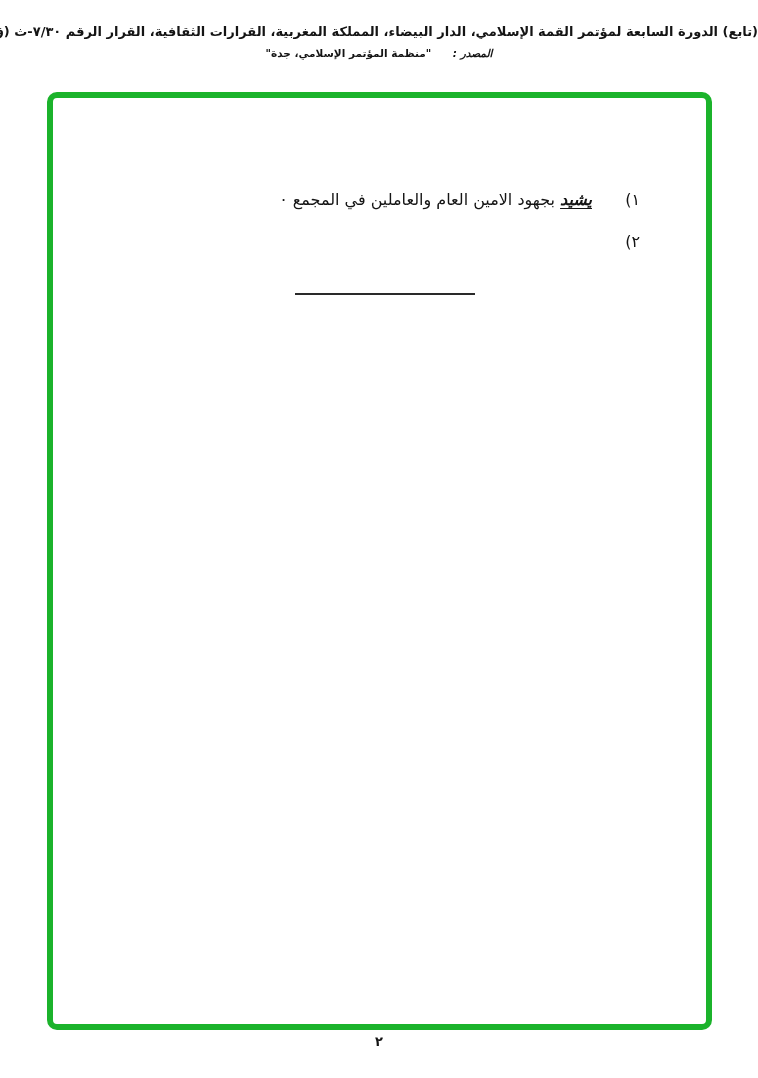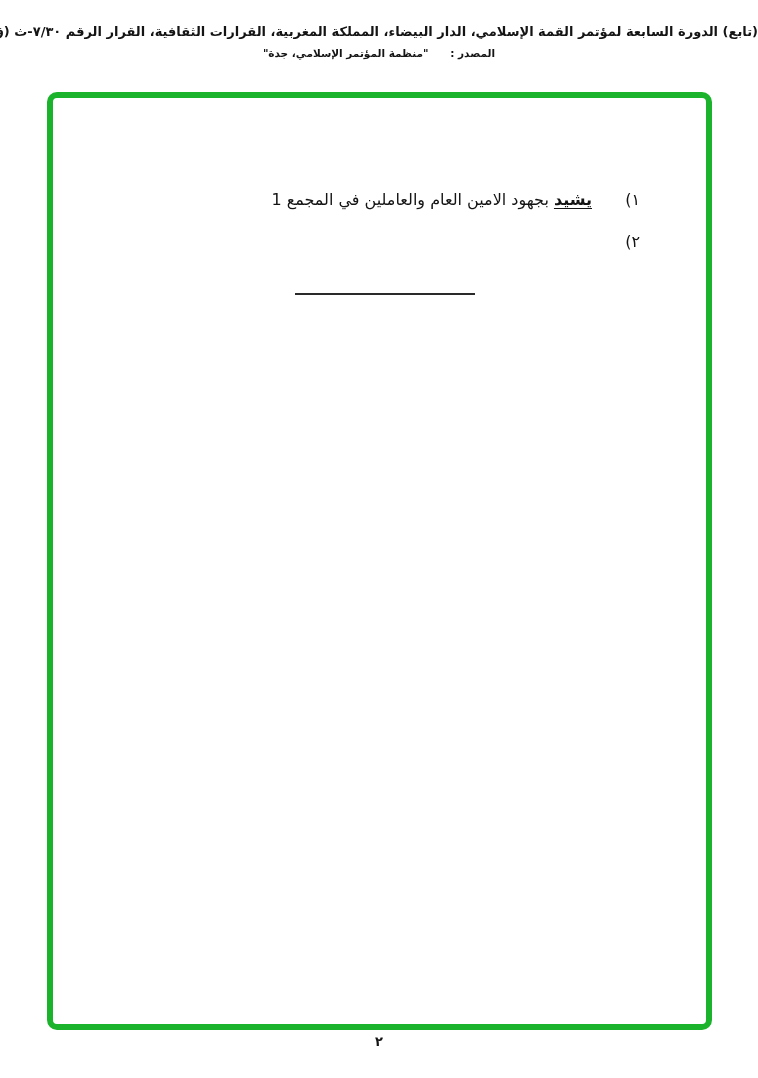--- a/index.html
+++ b/index.html
@@ -29,21 +29,21 @@
     font-size: 13px;
     font-weight: bold;
     white-space: nowrap;
     letter-spacing: 0;
   }
   .doc-header .line2 {
     margin-top: 8px;
     font-size: 10.5px;
     font-weight: bold;
   }
-  .doc-header .line2 .src-label { margin-left: 18px; }
+  .doc-header .line2 .src-label { margin-left: 18px; font-style: italic; }
 
   
   .resolution-frame {
     position: absolute;
     left: 47px;
     top: 92px;
     width: 665px;
     height: 938px;
     box-sizing: border-box;
     border: 6px solid #1bb32b;
@@ -68,20 +68,21 @@
   }
   .item-paragraph {
     width: 449px;
     text-align: justify;
   }
   .item-paragraph.single-line { text-align: right; }
   .lead-word {
     font-weight: bold;
     text-decoration: underline;
     text-underline-offset: 3px;
+    font-style: italic;
   }
 
   
   .separator-line {
     width: 180px;
     height: 0;
     border-top: 2px solid #2a2a2a;
     margin: 36px 165px 0 0;
   }
 
@@ -108,21 +109,21 @@
   </div>
 </div>
 
 <div class="resolution-frame">
   <div class="doc-body">
 
     <div class="res-item">
       <span class="item-number">١)</span>
       <span class="item-paragraph single-line">
         <span class="lead-word">يشيد</span>
-        <span class="item-text">بجهود الامين العام والعاملين في المجمع 1</span>
+        <span class="item-text">بجهود الامين العام والعاملين في المجمع ٠</span>
       </span>
     </div>
 
     <div class="res-item">
       <span class="item-number">٢)</span>
     </div>
 
     <div class="separator-line"></div>
   </div>
 </div>

